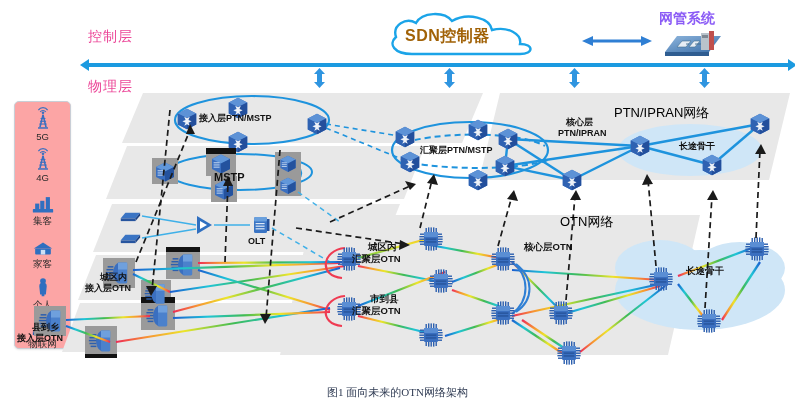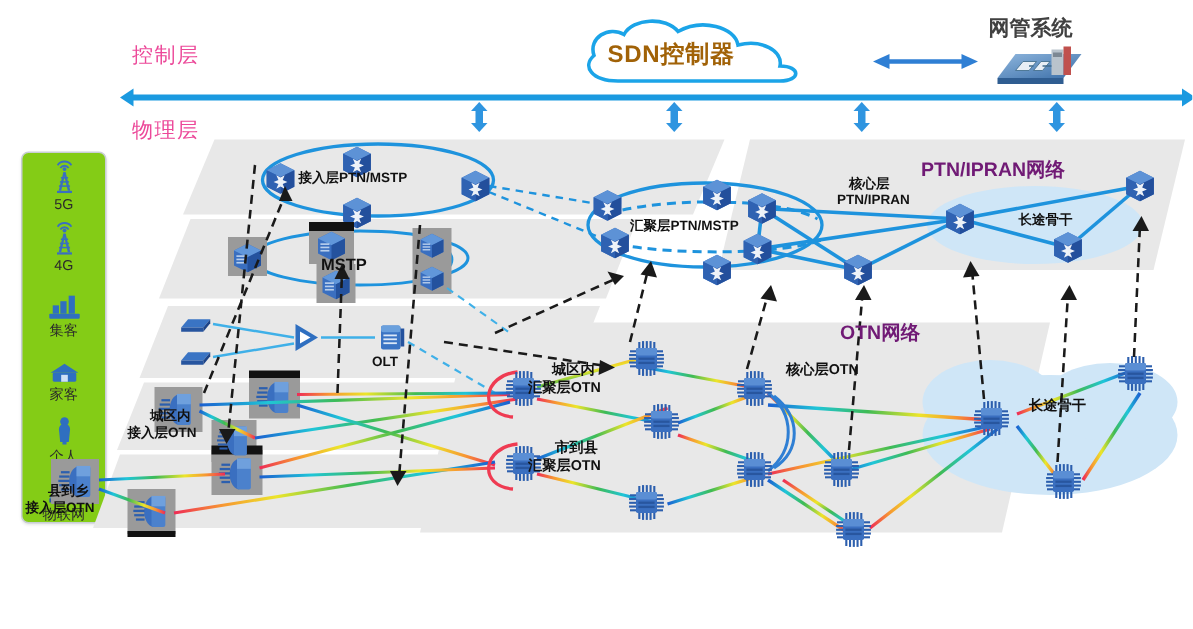--- a/index.html
+++ b/index.html
@@ -4,39 +4,39 @@
 <style>
   html,body{margin:0;padding:0;background:#ffffff;}
   body{font-family:"Liberation Sans","DejaVu Sans",sans-serif;}
   #root{position:relative;width:795px;height:419px;background:#fff;overflow:hidden;}
 
   .abs{position:absolute;}
 
   
   #legend{
     left:14px;top:101px;width:55px;height:246px;
-    background:#84cc16;border:1px solid #c9ced6;border-radius:5px;
+    background:#fca5a5;border:1px solid #c9ced6;border-radius:5px;
     box-shadow:0 1px 2px rgba(0,0,0,.10);
   }
   .leg-item{position:absolute;left:0;width:55px;text-align:center;}
   .leg-label{font-size:9.5px;color:#2b2b2b;line-height:11px;margin-top:1px;}
   .leg-ico{height:22px;display:flex;align-items:flex-end;justify-content:center;}
 
   
   .layer-cap{font-size:14px;color:#ec4899;letter-spacing:1px;}
 
   
   #busline{left:88px;top:63px;width:700px;height:4px;background:#1b9ae0;}
   #busline:before{content:"";position:absolute;left:-8px;top:-4px;width:0;height:0;
     border-top:6px solid transparent;border-bottom:6px solid transparent;border-right:9px solid #1b9ae0;}
   #busline:after{content:"";position:absolute;right:-9px;top:-4px;width:0;height:0;
     border-top:6px solid transparent;border-bottom:6px solid transparent;border-left:9px solid #1b9ae0;}
 
   
-  .net-title{font-size:13px;font-weight:bold;color:#701a75;white-space:nowrap;}
+  .net-title{font-size:13px;font-weight:normal;color:#000000;white-space:nowrap;}
 
   
   .lbl{font-size:9px;color:#111;font-weight:bold;line-height:10.5px;text-align:center;white-space:nowrap;}
 
   
   #caption{left:0;top:385px;width:795px;text-align:center;
     font-family:"Liberation Serif","DejaVu Serif",serif;font-size:11px;color:#2e3a52;}
 
   svg{display:block;}
 </style>
@@ -277,21 +277,21 @@
              C86,4 108,10 110,22 C126,18 140,26 138,36 C152,36 152,46 138,46 Z" fill="#ffffff" stroke="#1ba4e8" stroke-width="2.4"></path>
   </svg>
   <div class="abs" style="left:405px;top:26px;font-size:16px;font-weight:bold;color:#a16207;letter-spacing:.5px">SDN控制器</div>
 
   <svg class="abs" style="left:582px;top:33px" width="70" height="16">
     <line x1="10" y1="8" x2="60" y2="8" stroke="#2f7fd4" stroke-width="3"></line>
     <polygon points="0,8 11,3 11,13" fill="#2f7fd4"></polygon>
     <polygon points="70,8 59,3 59,13" fill="#2f7fd4"></polygon>
   </svg>
 
-  <div class="abs" style="left:659px;top:10px;font-size:14px;font-weight:bold;color:#404040">网管系统</div>
+  <div class="abs" style="left:659px;top:10px;font-size:14px;font-weight:bold;color:#8b5cf6">网管系统</div>
   <svg class="abs" style="left:663px;top:28px" width="66" height="36">
     <use href="#ico-nms" width="60" height="34"></use>
   </svg>
 
   <svg class="abs" style="left:100px;top:68px" width="690" height="22">
     <g fill="#2f95e0">
       <g>
           <rect x="217" y="5" width="5" height="10"></rect>
           <polygon points="219.5,0 214,6 225,6"></polygon>
           <polygon points="219.5,20 214,14 225,14"></polygon>
@@ -530,14 +530,15 @@
   <div class="abs lbl" style="left:17px;top:333px">接入层OTN</div>
 
   <div class="abs lbl" style="left:368px;top:242px;font-size:9.5px">城区内</div>
   <div class="abs lbl" style="left:352px;top:254px;font-size:9.5px">汇聚层OTN</div>
   <div class="abs lbl" style="left:370px;top:294px;font-size:9.5px">市到县</div>
   <div class="abs lbl" style="left:352px;top:306px;font-size:9.5px">汇聚层OTN</div>
 
   <div class="abs lbl" style="left:524px;top:242px;font-size:9.5px">核心层OTN</div>
   <div class="abs lbl" style="left:686px;top:266px;font-size:9.5px">长途骨干</div>
 
+  <div class="abs" id="caption">图1  面向未来的OTN网络架构</div>
 
 </div>
 
 </body></html>

